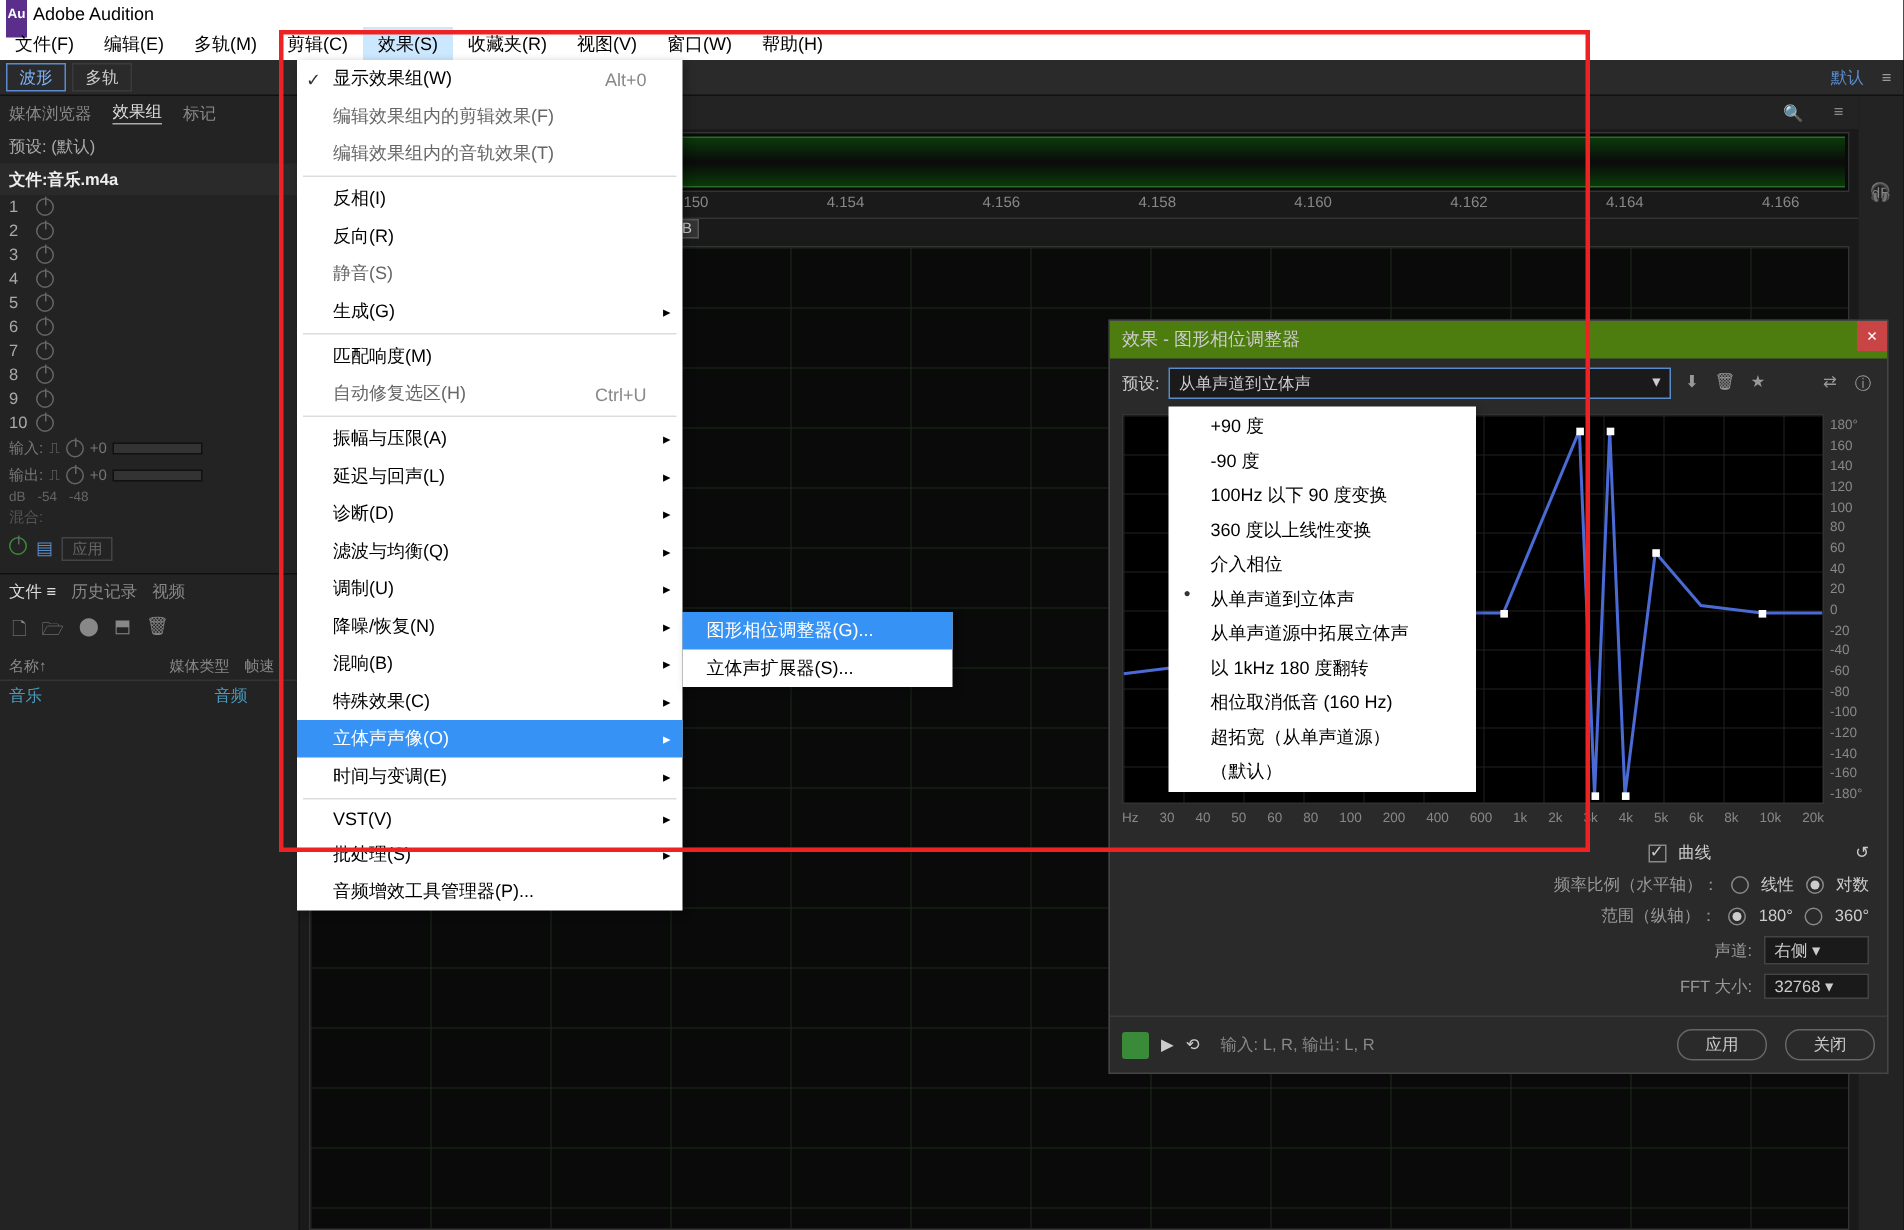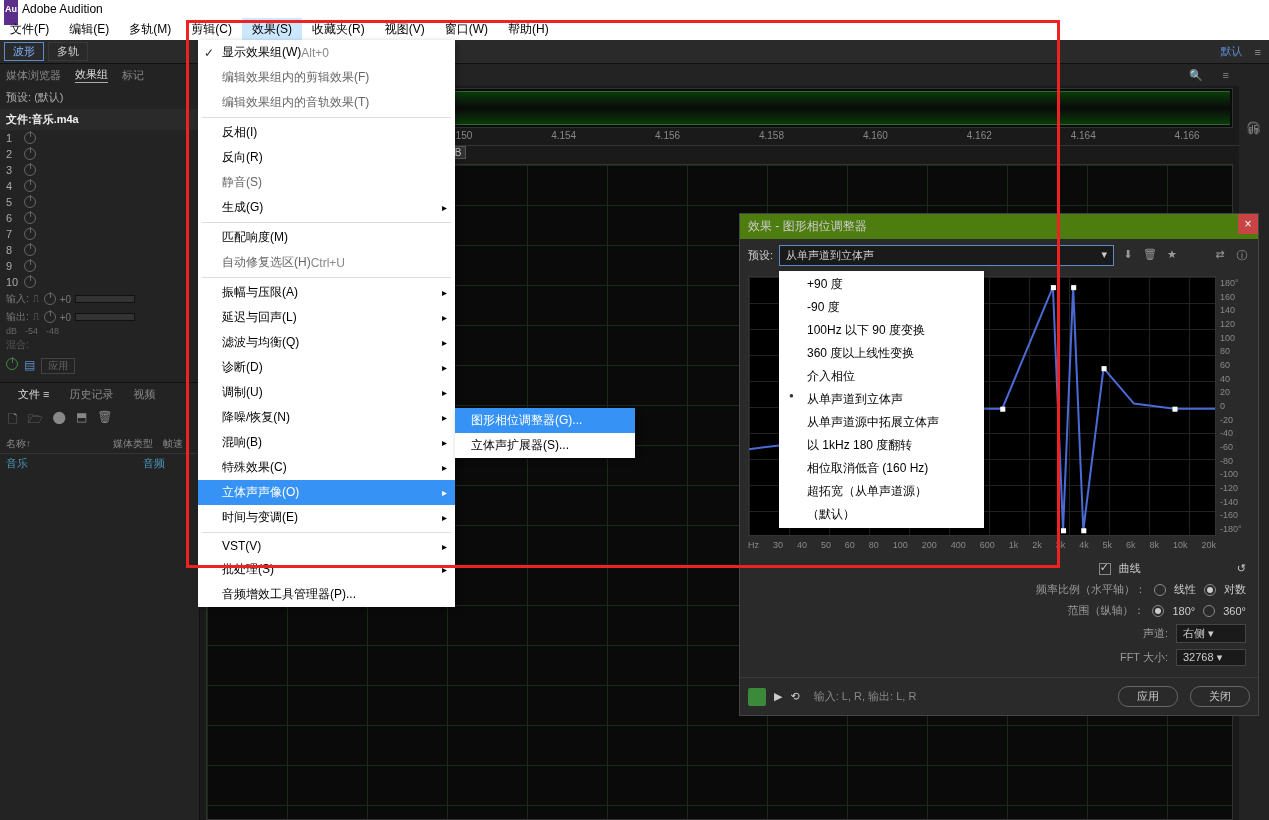--- a/index.html
+++ b/index.html
@@ -19,37 +19,37 @@
 .panel-tabs .active { color: #ddd; border-bottom: 1px solid #aaa; }
 .preset-row { padding: 4px 6px; font-size: 11px; color: #aaa; }
 .file-header { background: #2a2a2a; padding: 3px 6px; font-size: 11px; color: #eee; font-weight: bold; }
 .rack-row { display: flex; align-items: center; padding: 2px 6px; font-size: 11px; color: #aaa; }
 .rack-row .num { width: 18px; }
 .power-icon { width: 12px; height: 12px; border: 1px solid #666; border-radius: 50%; position: relative; }
 .power-icon::after { content: ''; position: absolute; top: -2px; left: 5px; width: 1px; height: 6px; background: #666; }
 .io-row { display: flex; align-items: center; padding: 2px 6px; font-size: 10px; color: #777; gap: 4px; }
 .meter { width: 60px; height: 8px; background: linear-gradient(to right, #333 0%, #333 100%); border: 1px solid #111; }
 .db-scale { font-size: 9px; color: #666; padding: 0 6px; display: flex; gap: 8px; }
-.bottom-tabs { display: flex; padding: 4px 18px; gap: 20px; font-size: 11px; color: #888; border-top: 1px solid #111; margin-top: 4px; }
+.bottom-tabs { display: flex; padding: 4px 6px; gap: 10px; font-size: 11px; color: #888; border-top: 1px solid #111; margin-top: 4px; }
 .bottom-tabs .active { color: #ddd; }
 .file-tools { display: flex; gap: 10px; padding: 4px 8px; color: #888; }
 .file-cols { display: flex; font-size: 10px; color: #888; padding: 2px 6px; border-bottom: 1px solid #333; }
 .file-list-row { display: flex; font-size: 11px; padding: 2px 6px; color: #4a9abc; }
 .center { flex: 1; background: #1a1a1a; display: flex; flex-direction: column; position: relative; }
 .editor-tabs { display: flex; height: 22px; align-items: center; padding: 0 10px; gap: 20px; font-size: 11px; color: #888; background: #232323; }
 .editor-tabs .active { color: #ddd; border-bottom: 1px solid #ccc; }
 .overview { height: 40px; background: #0a0a0a; border: 1px solid #333; margin: 2px 6px; position: relative; }
 .overview .wave { position: absolute; inset: 2px; background: linear-gradient(#0a3a0a, transparent, #0a3a0a); border-top: 1px solid #2a6a2a; border-bottom: 1px solid #2a6a2a; }
 .timeline { height: 16px; display: flex; font-size: 10px; color: #888; background: #1a1a1a; border-bottom: 1px solid #333; }
 .timeline span { flex: 1; text-align: center; }
 .waveform { flex: 1; background: #0a0a0a; border: 1px solid #333; margin: 0 6px; position: relative; background-image: linear-gradient(#1a2a1a 1px, transparent 1px), linear-gradient(90deg, #1a2a1a 1px, transparent 1px); background-size: 80px 40px; }
 .right-strip { width: 30px; background: #232323; }
 
 .dropdown { position: absolute; top: 40px; left: 198px; width: 257px; background: #fff; color: #666; font-size: 12px; box-shadow: 2px 2px 6px rgba(0,0,0,0.3); z-index: 10; }
-.dd-item { padding: 4px 24px; position: relative; display: flex; align-items: center; }
+.dd-item { padding: 4px 24px; position: relative; display: flex; justify-content: space-between; align-items: center; }
 .dd-item.checked::before { content: '✓'; position: absolute; left: 6px; color: #333; }
 .dd-item.enabled { color: #000; }
 .dd-item.highlight { background: #3693f5; color: #fff; }
 .dd-sep { height: 1px; background: #ddd; margin: 2px 4px; }
 .dd-arrow::after { content: '▸'; position: absolute; right: 8px; font-size: 10px; }
 .submenu { position: absolute; top: 408px; left: 455px; width: 180px; background: #fff; color: #000; font-size: 12px; box-shadow: 2px 2px 6px rgba(0,0,0,0.3); z-index: 11; }
 .sub-item { padding: 4px 16px; }
 .sub-item.highlight { background: #3693f5; color: #fff; }
 
 .fx-dialog { position: absolute; top: 213px; right: 10px; width: 520px; background: #2a2a2a; border: 1px solid #444; z-index: 20; color: #ccc; }
@@ -283,24 +283,24 @@
       <span style="color:#888">Ctrl+U</span>
     </div>
     <div class="dd-sep"></div>
     <div class="dd-item enabled dd-arrow">
       <span>振幅与压限(A)</span>
     </div>
     <div class="dd-item enabled dd-arrow">
       <span>延迟与回声(L)</span>
     </div>
     <div class="dd-item enabled dd-arrow">
+      <span>诊断(D)</span>
+    </div>
+    <div class="dd-item enabled dd-arrow">
       <span>滤波与均衡(Q)</span>
-    </div>
-    <div class="dd-item enabled dd-arrow">
-      <span>诊断(D)</span>
     </div>
     <div class="dd-item enabled dd-arrow">
       <span>调制(U)</span>
     </div>
     <div class="dd-item enabled dd-arrow">
       <span>降噪/恢复(N)</span>
     </div>
     <div class="dd-item enabled dd-arrow">
       <span>混响(B)</span>
     </div>

